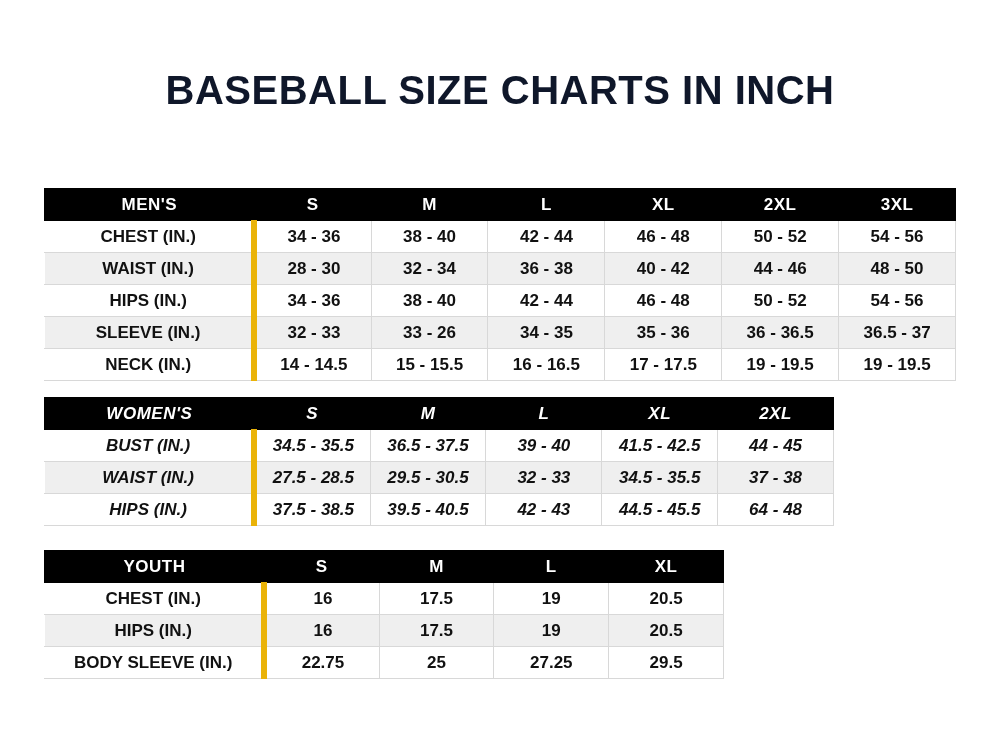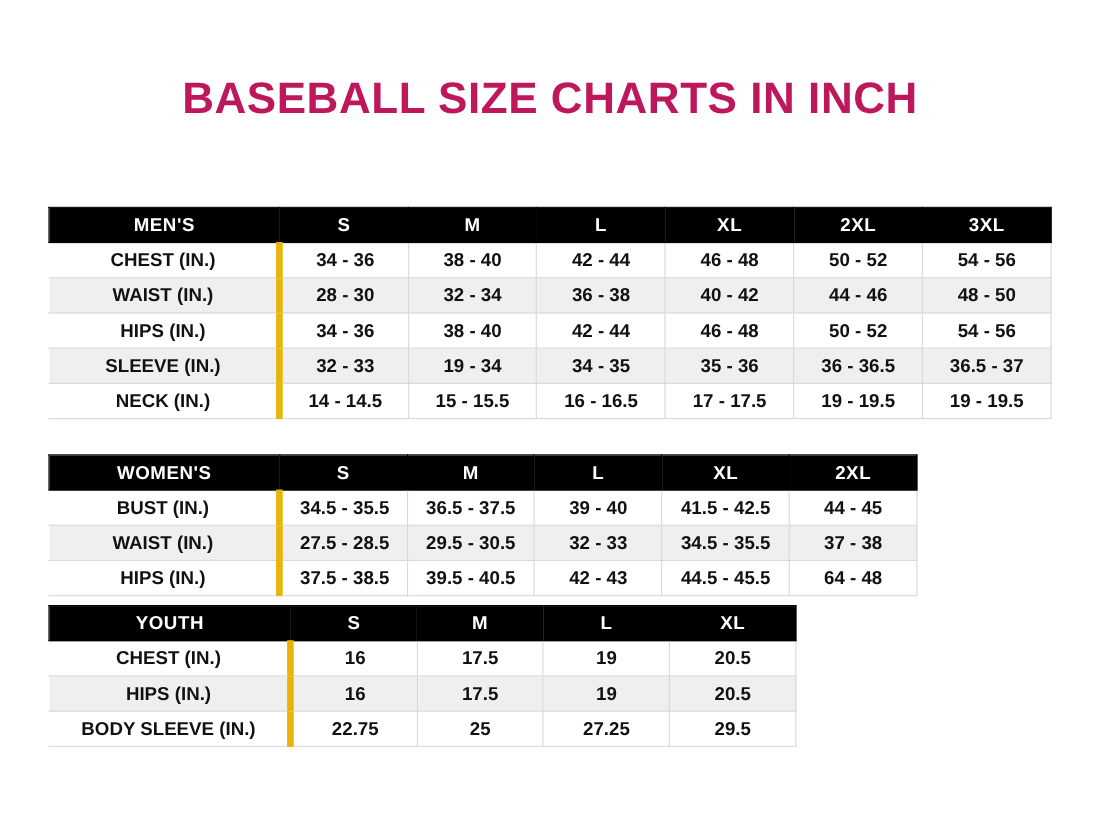--- a/index.html
+++ b/index.html
@@ -22,21 +22,21 @@
   }
   .title {
     position: absolute;
     top: 68px;
     left: 0;
     width: 1000px;
     text-align: center;
     font-size: 40px;
     font-weight: bold;
     letter-spacing: 0.5px;
-    color: #be185d;
+    color: #0f172a;
   }
 
   table.size-table {
     border-collapse: collapse;
     table-layout: fixed;
     font-size: 17px;
     font-weight: bold;
   }
   table.size-table td {
     text-align: center;
@@ -81,23 +81,24 @@
 
   
   #mens-table-wrap {
     position: absolute;
     top: 188px;
     left: 44px;
     width: 912px;
   }
   #womens-table-wrap {
     position: absolute;
-    top: 413px;
+    top: 397px;
     left: 44px;
     width: 790px;
+    font-style: italic;
   }
   #youth-table-wrap {
     position: absolute;
     top: 550px;
     left: 44px;
     width: 680px;
   }
 
   .col-label { width: 210px; }
   .col-size  { width: 117px; }
@@ -161,21 +162,21 @@
           <td>34 - 36</td>
           <td>38 - 40</td>
           <td>42 - 44</td>
           <td>46 - 48</td>
           <td>50 - 52</td>
           <td>54 - 56</td>
         </tr>
         <tr class="alt">
           <td class="row-label">SLEEVE (IN.)</td>
           <td>32 - 33</td>
-          <td>19 - 34</td>
+          <td>33 - 26</td>
           <td>34 - 35</td>
           <td>35 - 36</td>
           <td>36 - 36.5</td>
           <td>36.5 - 37</td>
         </tr>
         <tr>
           <td class="row-label">NECK (IN.)</td>
           <td>14 - 14.5</td>
           <td>15 - 15.5</td>
           <td>16 - 16.5</td>

